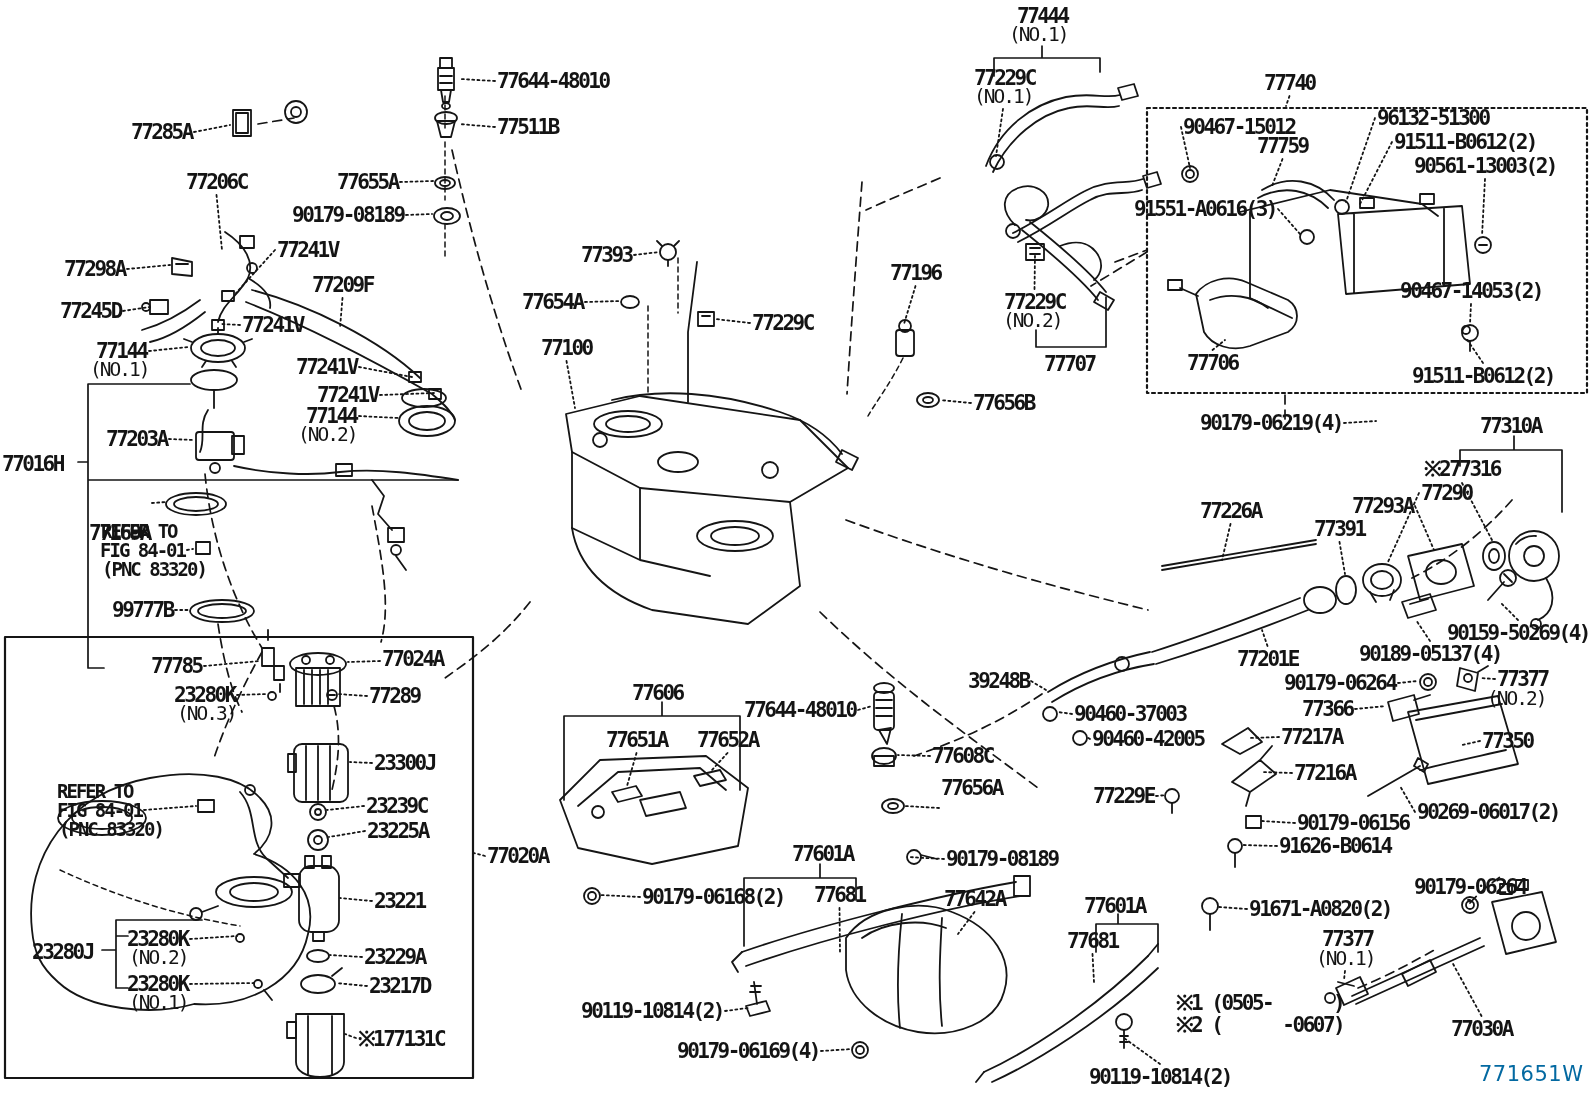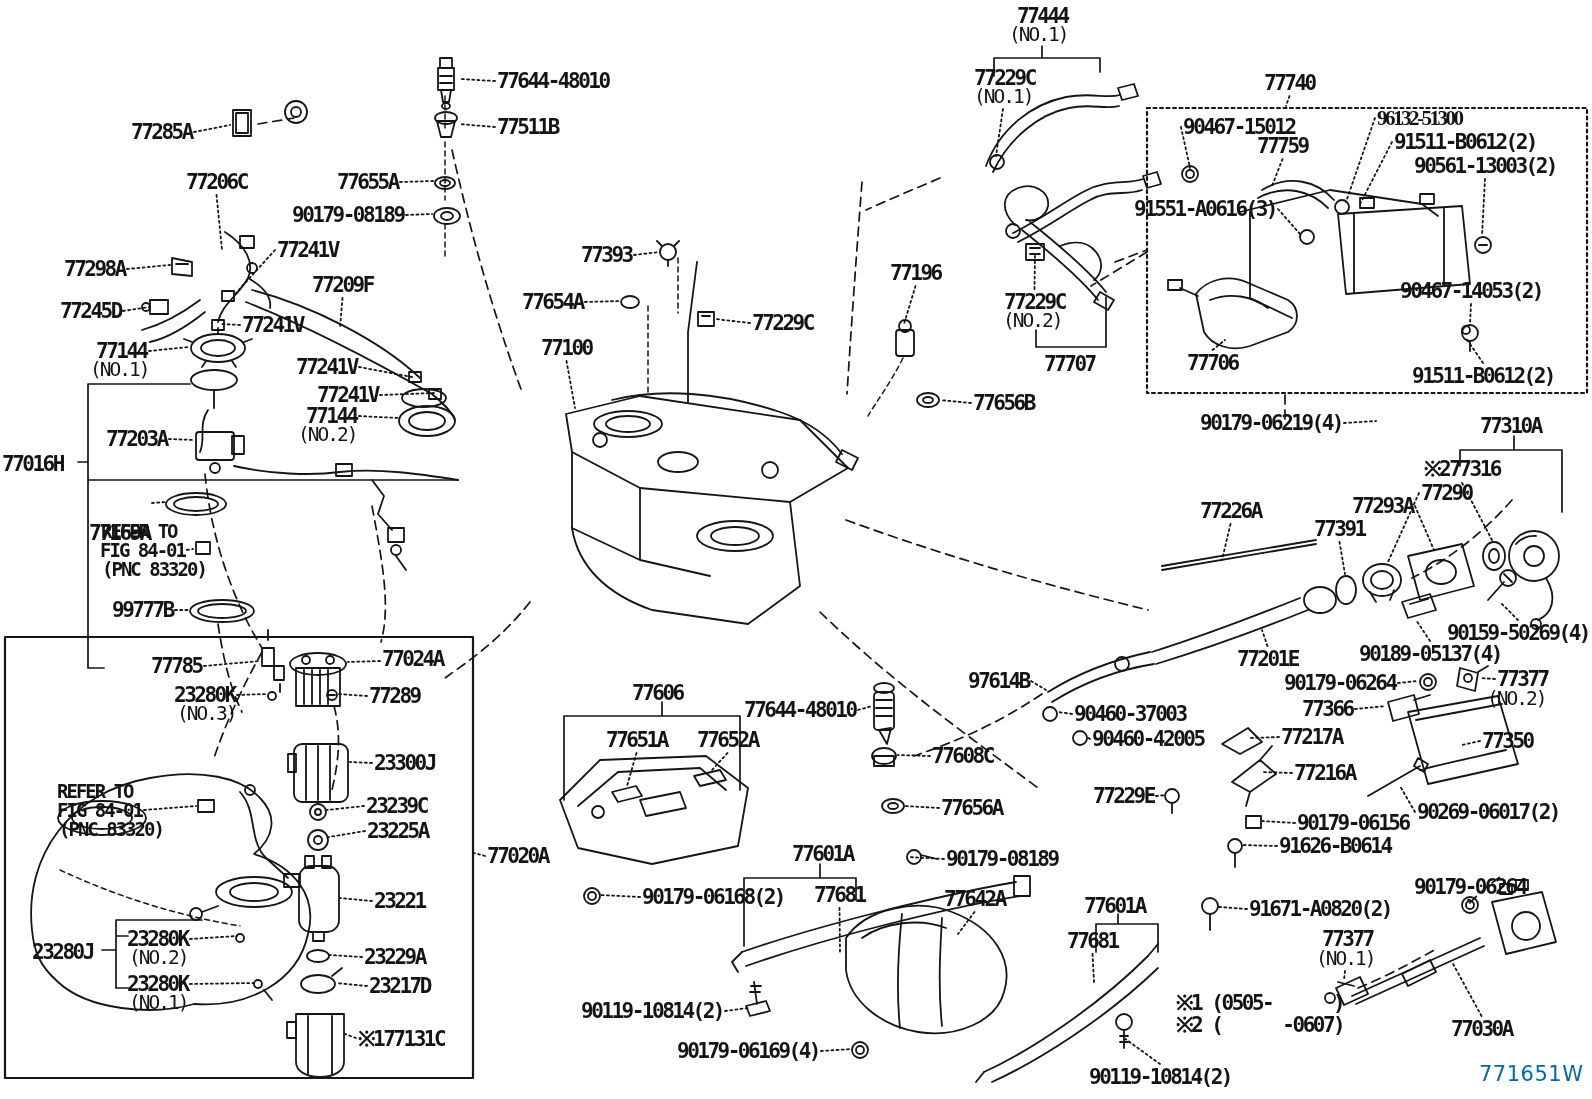--- a/index.html
+++ b/index.html
@@ -454,38 +454,38 @@
       <div class="lbl part" style="left: 581px; top: 243px;">77393</div>
       <div class="lbl part" style="left: 522px; top: 290px;">77654A</div>
       <div class="lbl part" style="left: 752px; top: 311px;">77229C</div>
       <div class="lbl part" style="left: 541px; top: 336px;">77100</div>
       <div class="lbl part" style="left: 890px; top: 261px;">77196</div>
       <div class="lbl part" style="left: 973px; top: 391px;">77656B</div>
       <div class="lbl part" style="left: 632px; top: 681px;">77606</div>
       <div class="lbl part" style="left: 606px; top: 728px;">77651A</div>
       <div class="lbl part" style="left: 697px; top: 728px;">77652A</div>
       <div class="lbl part" style="left: 744px; top: 698px;">77644-48010</div>
-      <div class="lbl part" style="left: 968px; top: 669px;">97614B</div>
+      <div class="lbl part" style="left: 968px; top: 669px;">39248B</div>
       <div class="lbl part" style="left: 932px; top: 744px;">77608C</div>
-      <div class="lbl part" style="left: 941px; top: 796px;">77656A</div>
+      <div class="lbl part" style="left: 941px; top: 776px;">77656A</div>
       <div class="lbl part" style="left: 792px; top: 842px;">77601A</div>
       <div class="lbl part" style="left: 814px; top: 883px;">77681</div>
       <div class="lbl part" style="left: 946px; top: 847px;">90179-08189</div>
       <div class="lbl part" style="left: 944px; top: 887px;">77642A</div>
       <div class="lbl part" style="left: 642px; top: 885px;">90179-06168(2)</div>
       <div class="lbl part" style="left: 581px; top: 999px;">90119-10814(2)</div>
       <div class="lbl part" style="left: 677px; top: 1039px;">90179-06169(4)</div>
       <div class="lbl part" style="left: 1017px; top: 4px;">77444</div>
       <div class="lbl sub" style="left: 1009px; top: 23px;">(NO.1)</div>
       <div class="lbl part" style="left: 974px; top: 66px;">77229C</div>
       <div class="lbl sub" style="left: 974px; top: 85px;">(NO.1)</div>
       <div class="lbl part" style="left: 1264px; top: 71px;">77740</div>
       <div class="lbl part" style="left: 1183px; top: 115px;">90467-15012</div>
       <div class="lbl part" style="left: 1257px; top: 134px;">77759</div>
-      <div class="lbl part" style="left: 1377px; top: 106px; font-family: Liberation Serif, serif;">96132-51300</div>
+      <div class="lbl part" style="left: 1377px; top: 106px;">96132-51300</div>
       <div class="lbl part" style="left: 1394px; top: 130px;">91511-B0612(2)</div>
       <div class="lbl part" style="left: 1414px; top: 154px;">90561-13003(2)</div>
       <div class="lbl part" style="left: 1134px; top: 197px;">91551-A0616(3)</div>
       <div class="lbl part" style="left: 1004px; top: 290px;">77229C</div>
       <div class="lbl sub" style="left: 1003px; top: 309px;">(NO.2)</div>
       <div class="lbl part" style="left: 1044px; top: 352px;">77707</div>
       <div class="lbl part" style="left: 1187px; top: 351px;">77706</div>
       <div class="lbl part" style="left: 1400px; top: 279px;">90467-14053(2)</div>
       <div class="lbl part" style="left: 1412px; top: 364px;">91511-B0612(2)</div>
       <div class="lbl part" style="left: 1200px; top: 411px;">90179-06219(4)</div>

